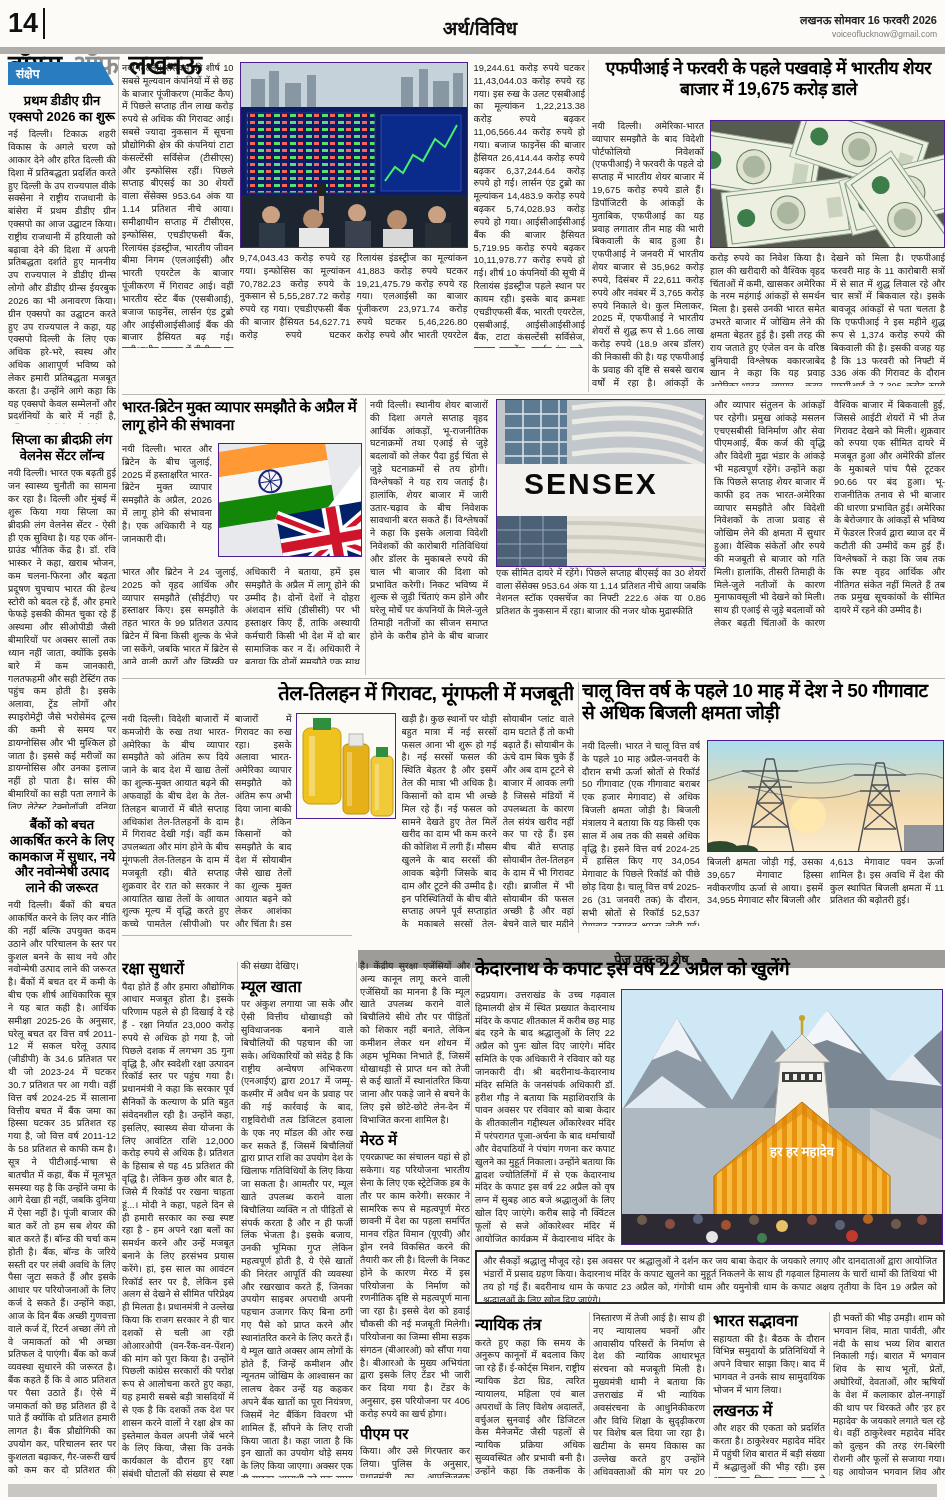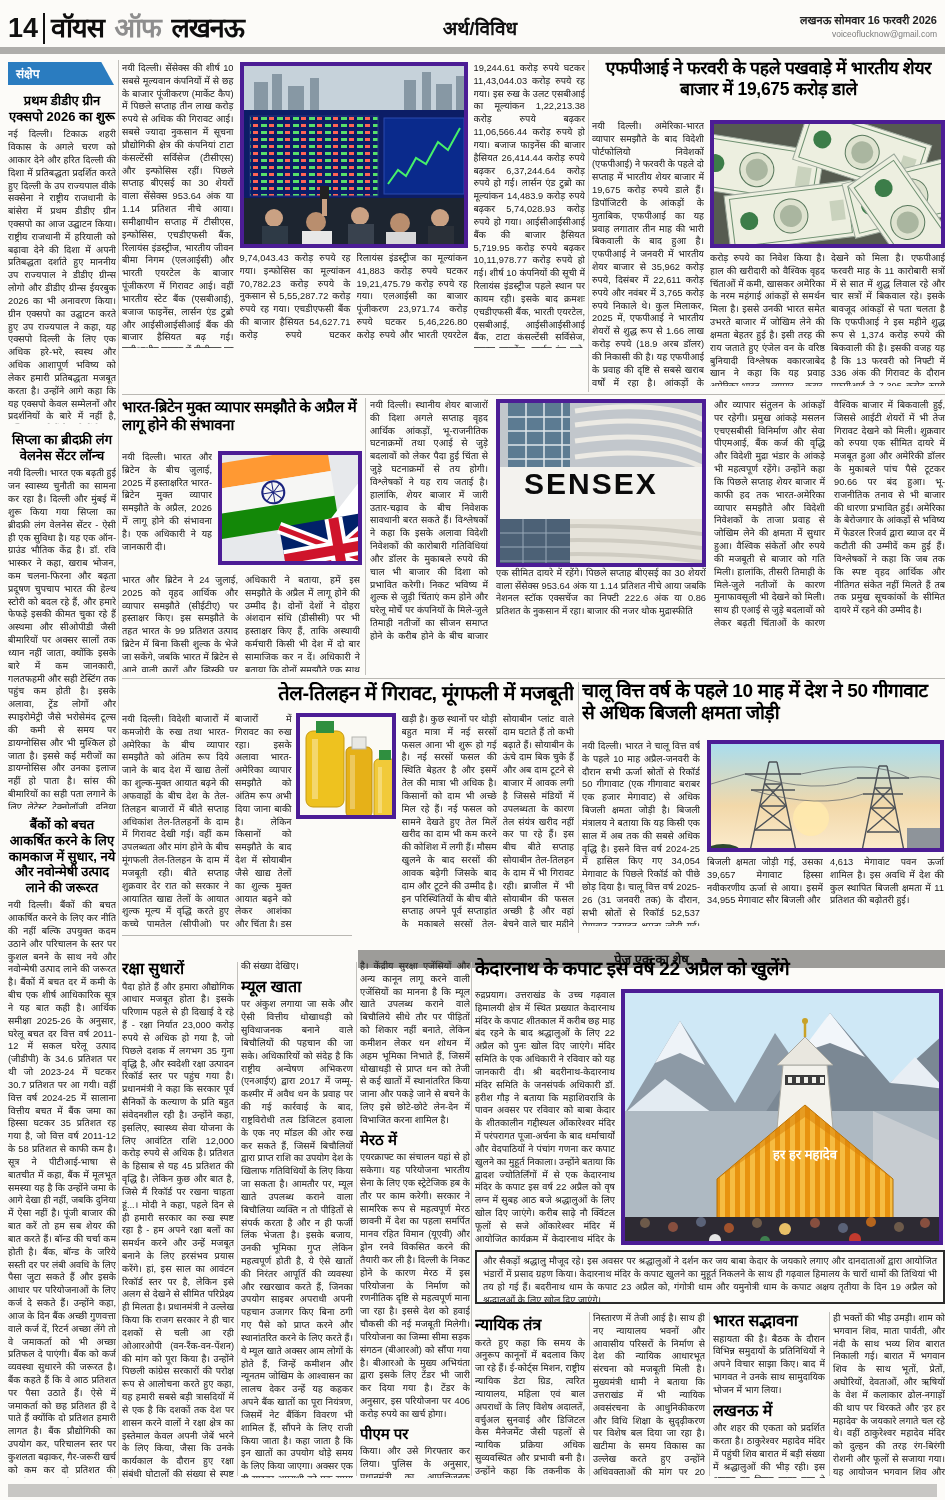--- a/index.html
+++ b/index.html
@@ -1,37 +1,37 @@
 <!DOCTYPE html>
 <html lang="hi"><head>
 <meta charset="utf-8">
 <style>
   html,body{margin:0;padding:0;background:#e9e7e2;}
   #page{position:relative;width:945px;height:1500px;background:#fcfbf8;overflow:hidden;
         font-family:"Liberation Sans",sans-serif;color:#1c1c1c;}
-  .abs{position:absolute;}
+  .abs{position:absolute;flex-direction:column;}
   .rule-h{position:absolute;background:#b9b7b2;height:1px;}
   .rule-v{position:absolute;background:#c2c0bb;width:1px;}
   
   .mast{display:flex;align-items:baseline;gap:6px;}
   .pagenum{font-size:27px;font-weight:700;color:#111;border-right:2px solid #111;padding-right:5px;}
   .mast-title{font-size:27px;font-weight:700;letter-spacing:-1px;color:#0d0d0d;}
   .mast-title .mid{color:#8e8e8e;margin:0 4px;}
   .section-lbl{font-size:19px;font-weight:700;color:#111;}
   .dateline{font-size:11px;font-weight:700;color:#222;text-align:right;}
   .email{font-size:8.5px;color:#7c7c7c;text-align:right;margin-top:2px;}
   .head-bar{position:absolute;left:0;top:47px;width:945px;height:7px;background:#aeadaa;}
   
   .col{font-size:9.3px;line-height:1.38;text-align:justify;overflow:hidden;color:#181818;word-break:break-word;}
   .art-head{font-weight:700;color:#000;letter-spacing:-0.3px;line-height:1.18;}
   .subhead{font-weight:700;color:#000;font-size:15px;margin:5px 0 3px;line-height:1.1;}
   .sb-head{font-weight:700;color:#000;font-size:13px;line-height:1.2;text-align:center;margin:8px 0 4px;}
   .banner{background:#2a7cc0;color:#fff;font-weight:700;font-size:12px;padding:3px 10px 3px 8px;
           width:88px;clip-path:polygon(0 0,88% 0,100% 100%,0 100%);}
-  .photo{overflow:hidden;background:#ddd;border:4px solid #4c1d95;box-sizing:border-box;}
+  .photo{overflow:hidden;background:#ddd;border:1px solid #4c1d95;box-sizing:border-box;}
   .flexrow{display:flex;}
   .caption{font-size:9.3px;line-height:1.35;text-align:justify;overflow:hidden;}
   .twocol{column-count:2;column-gap:9px;}
   .graybar{position:absolute;background:#9d9c99;color:#101010;font-weight:700;font-size:13px;
            display:flex;align-items:center;justify-content:center;}
   .kbox{border:2px solid #2b2b2b;padding:3px 6px;font-size:9.3px;line-height:1.4;text-align:justify;overflow:hidden;}
   .bottombar{position:absolute;left:8px;top:1484px;width:929px;height:13px;background:#c8c7c4;}
   .sensex-lbl{position:absolute;font-weight:700;color:#0b0b0b;font-size:30px;letter-spacing:2px;}
 </style>
 </head>
@@ -150,21 +150,21 @@
           <div class="col" style="width:114px;height:134px;">देखने को मिला है। एफपीआई फरवरी माह के 11 कारोबारी सत्रों में से सात में शुद्ध लिवाल रहे और चार सत्रों में बिकवाल रहे। इसके बावजूद आंकड़ों से पता चलता है कि एफपीआई ने इस महीने शुद्ध रूप से 1,374 करोड़ रुपये की बिकवाली की है। इसकी वजह यह है कि 13 फरवरी को निफ्टी में 336 अंक की गिरावट के दौरान एफपीआई ने 7,395 करोड़ रुपये के शेयर बेचे। इस सप्ताह एंथ्रोपिक झटके की वजह से आईटी शेयरों में भारी बिकवाली देखने को मिली।</div>
         </div>
       </div>
     </div>
   </div>
 
   <div class="rule-h" style="left:122px;top:394px;width:823px;"></div>
 
   <div class="abs" style="left:122px;top:398px;width:240px;height:277px;overflow:hidden;">
     <div class="art-head" style="font-size:15px;height:42px;">भारत-ब्रिटेन मुक्त व्यापार समझौते के अप्रैल में लागू होने की संभावना</div>
-    <div class="flexrow" style="gap:6px;margin-top:11px;">
+    <div class="flexrow" style="gap:6px;margin-top:3px;">
       <div class="col" style="width:90px;height:118px;">नयी दिल्ली। भारत और ब्रिटेन के बीच जुलाई, 2025 में हस्ताक्षरित भारत-ब्रिटेन मुक्त व्यापार समझौते के अप्रैल, 2026 में लागू होने की संभावना है। एक अधिकारी ने यह जानकारी दी।</div>
       <div class="photo" style="width:144px;height:114px;">
         <svg width="144" height="114" viewBox="0 0 144 114" xmlns="http://www.w3.org/2000/svg">
           <rect width="144" height="114" fill="#e7e9ec"></rect>
           <g transform="rotate(-9 40 30)">
             <rect x="-10" y="2" width="120" height="25" fill="#ff9933"></rect>
             <rect x="-10" y="27" width="120" height="25" fill="#f6f6f4"></rect>
             <rect x="-10" y="52" width="120" height="25" fill="#138808"></rect>
             <circle cx="50" cy="39" r="11" fill="none" stroke="#1a237e" stroke-width="2"></circle>
             <g stroke="#1a237e" stroke-width="1">

